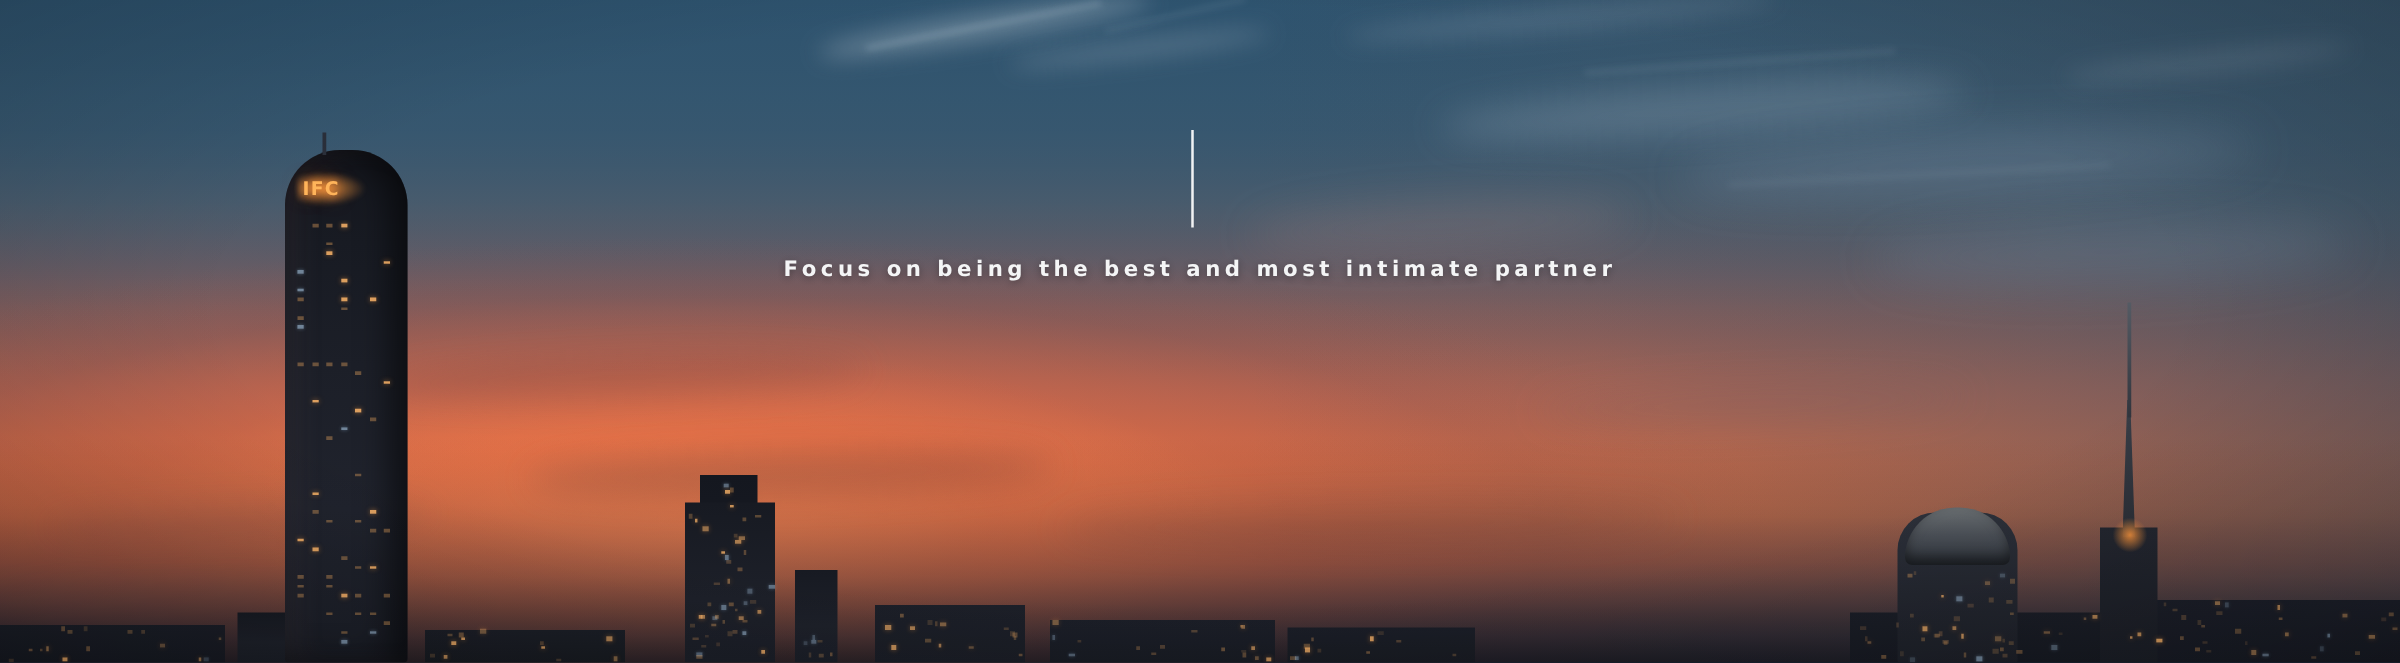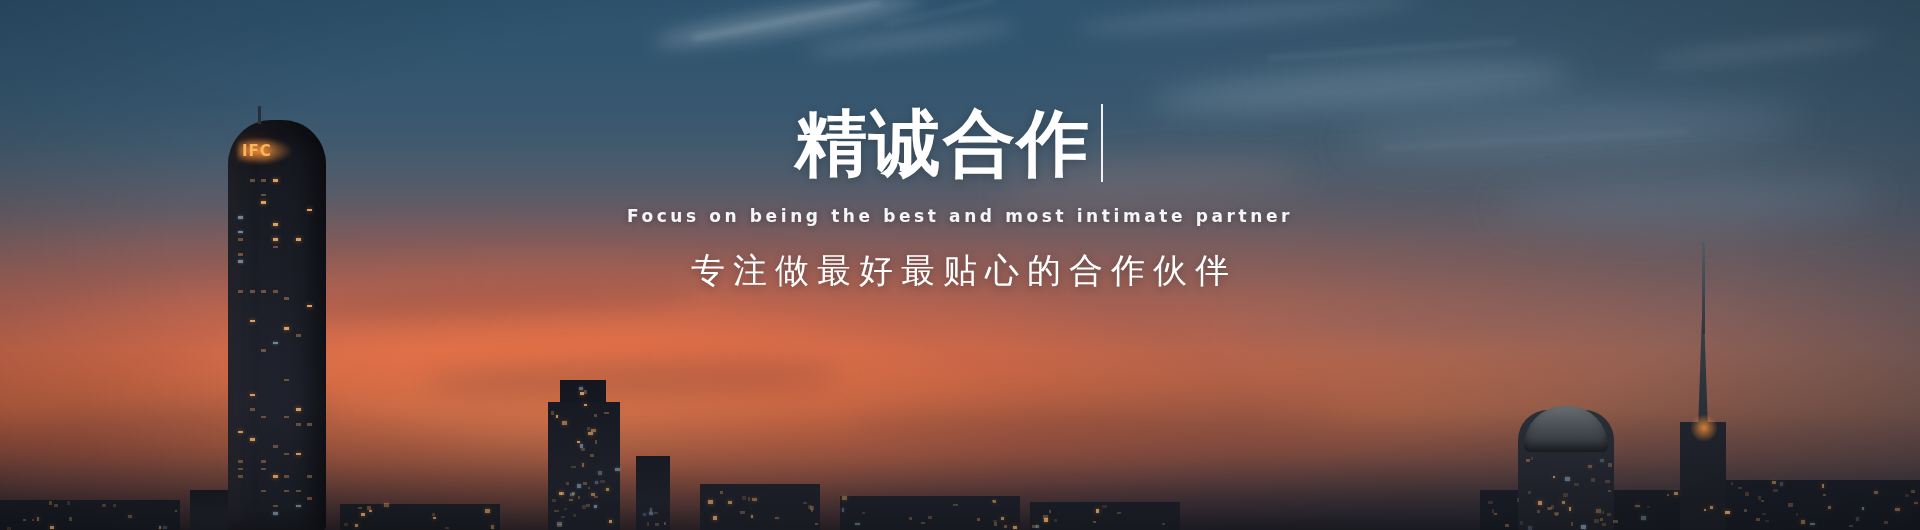--- a/index.html
+++ b/index.html
@@ -701,26 +701,24 @@
         <div class="win dim" style="position: absolute; left: 1796.35px; bottom: 13.8131px; width: 2.1px; height: 2.9px; opacity: 0.37;"></div>
         <div class="win dim" style="position: absolute; left: 1822.8px; bottom: 34.094px; width: 3.7px; height: 2.3px; opacity: 0.93;"></div>
       </div>
   </div>
 
   <div class="vignette"></div>
 
   <div class="content">
 
     <div class="headline-row">
-      <div class="headline-main">精诚合作</div>
 
       <div class="headline-divider"></div>
 
       <div class="headline-side">
       </div>
     </div>
 
     <div class="subtitle-en">Focus on being the best and most intimate partner</div>
 
-    <div class="tagline-cn">专注做最好最贴心的合作伙伴</div>
 
   </div>
 </div>
 
 </body></html>

